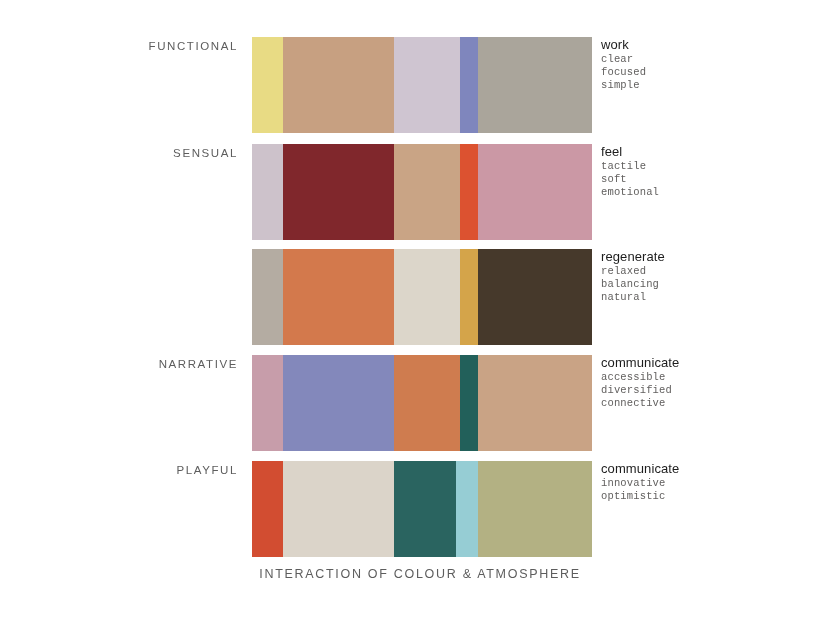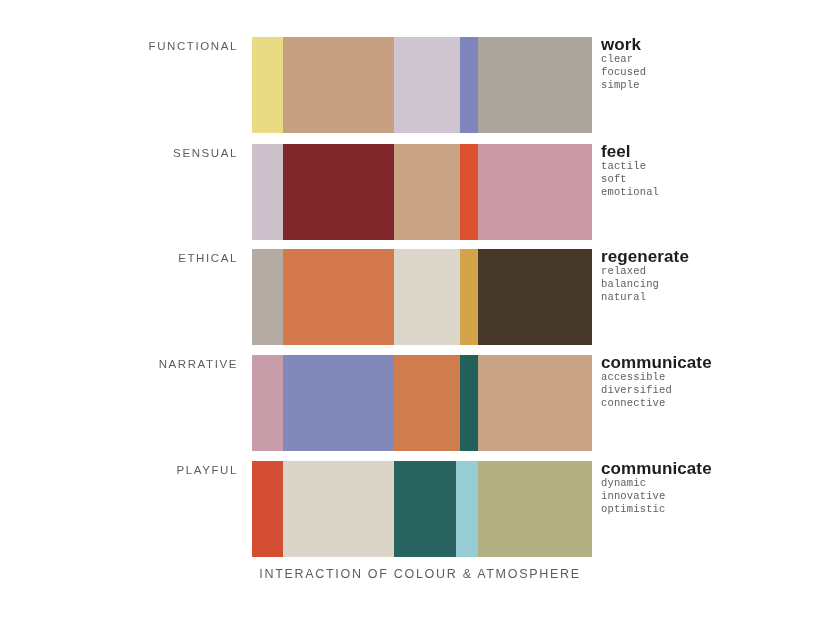--- a/index.html
+++ b/index.html
@@ -58,22 +58,22 @@
   }
 
   .keywords {
     position: absolute;
     left: 601px;
     top: 1px;
     width: 230px;
   }
 
   .kw-title {
-    font-size: 17px;
-    font-weight: bold;
+    font-size: 13px;
+    font-weight: normal;
     color: #1d1d1d;
     line-height: 14.5px;
     letter-spacing: 0.1px;
   }
 
   .kw-item {
     font-size: 10.5px;
     color: #62605f;
     line-height: 13px;
     letter-spacing: 0.15px;
@@ -121,21 +121,20 @@
         <div class="swatch" style="width: 114px; background: rgb(203, 152, 165);"></div>
       </div>
       <div class="keywords">
         <div class="kw-title">feel</div>
         <div class="kw-item">tactile</div>
         <div class="kw-item">soft</div>
         <div class="kw-item">emotional</div>
       </div>
     </div>
     <div class="row" style="top: 249px;">
-      <div class="row-label">ETHICAL</div>
       <div class="band">
         <div class="swatch" style="width: 31px; background: rgb(180, 172, 162);"></div>
         <div class="swatch" style="width: 111px; background: rgb(211, 121, 76);"></div>
         <div class="swatch" style="width: 66px; background: rgb(220, 214, 202);"></div>
         <div class="swatch" style="width: 18px; background: rgb(212, 164, 74);"></div>
         <div class="swatch" style="width: 114px; background: rgb(70, 57, 43);"></div>
       </div>
       <div class="keywords">
         <div class="kw-title">regenerate</div>
         <div class="kw-item">relaxed</div>
@@ -163,20 +162,19 @@
       <div class="row-label">PLAYFUL</div>
       <div class="band">
         <div class="swatch" style="width: 31px; background: rgb(210, 77, 49);"></div>
         <div class="swatch" style="width: 111px; background: rgb(219, 212, 201);"></div>
         <div class="swatch" style="width: 62px; background: rgb(42, 100, 96);"></div>
         <div class="swatch" style="width: 22px; background: rgb(150, 205, 212);"></div>
         <div class="swatch" style="width: 114px; background: rgb(179, 177, 131);"></div>
       </div>
       <div class="keywords">
         <div class="kw-title">communicate</div>
-        <div class="kw-item">dynamic</div>
         <div class="kw-item">innovative</div>
         <div class="kw-item">optimistic</div>
       </div>
     </div>
   </div>
 
 <div id="caption">INTERACTION OF COLOUR &amp; ATMOSPHERE</div>
 
 </body></html>

